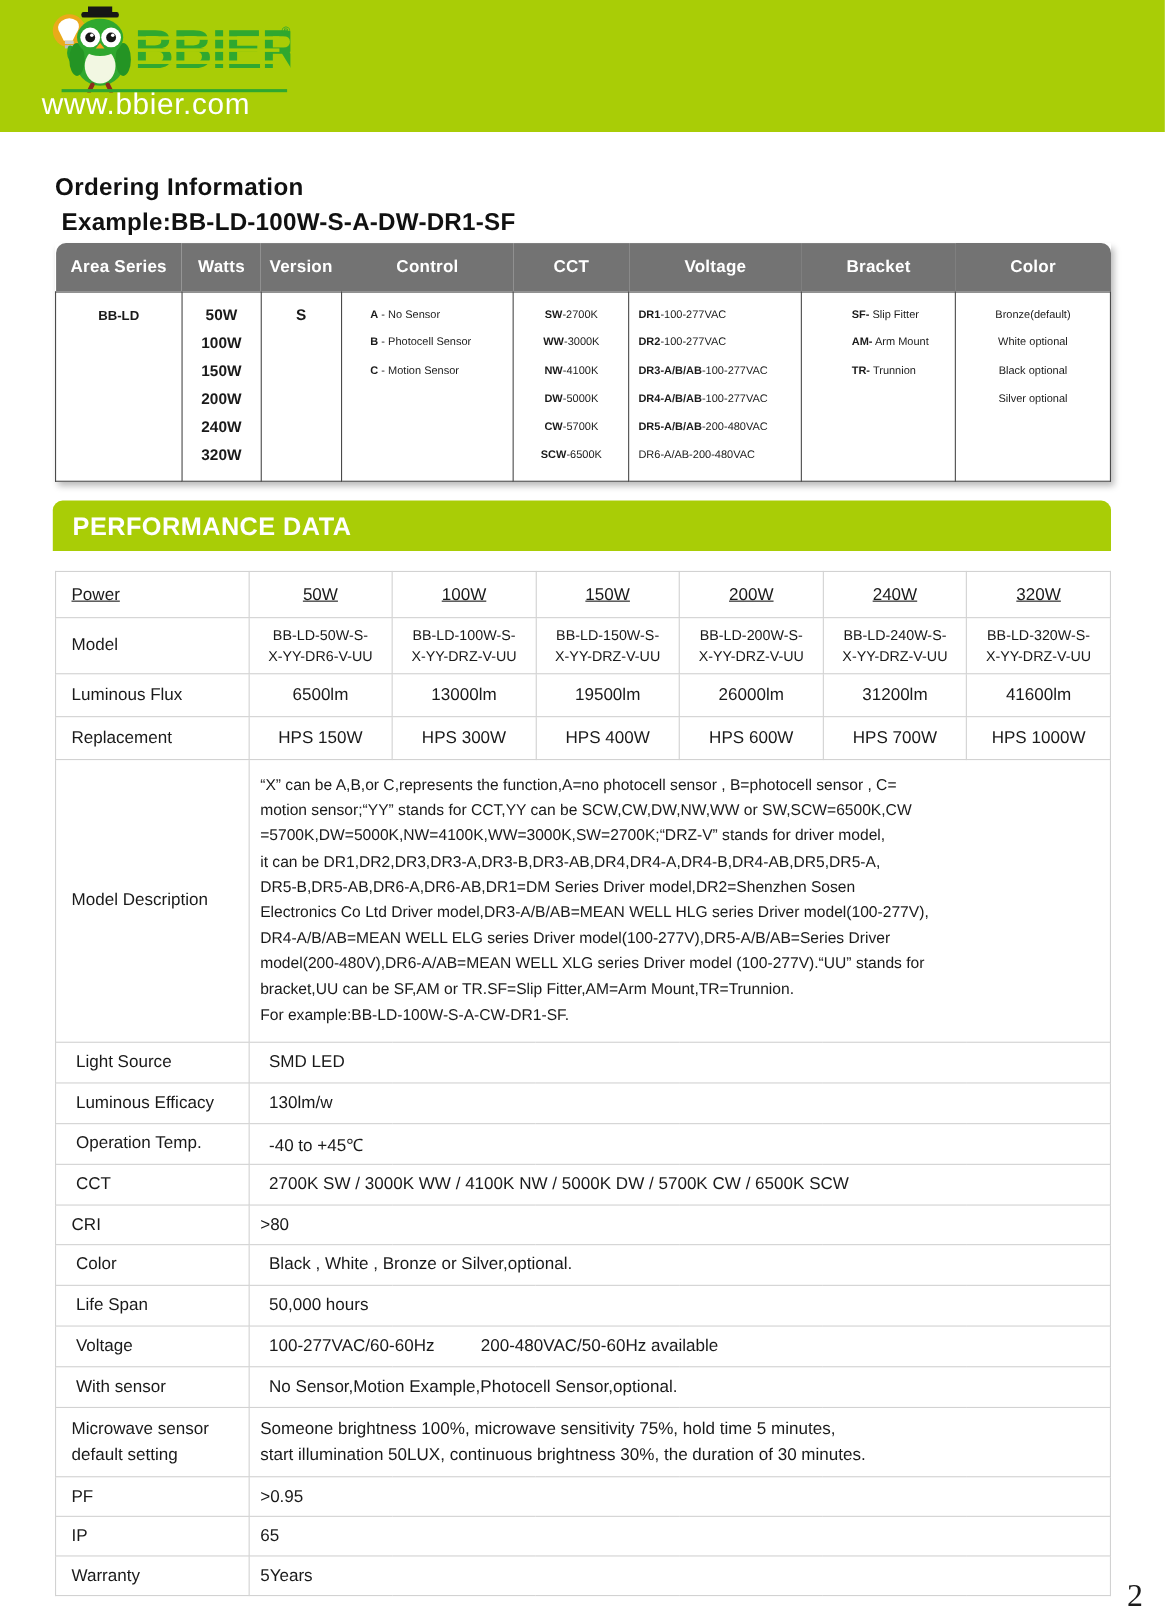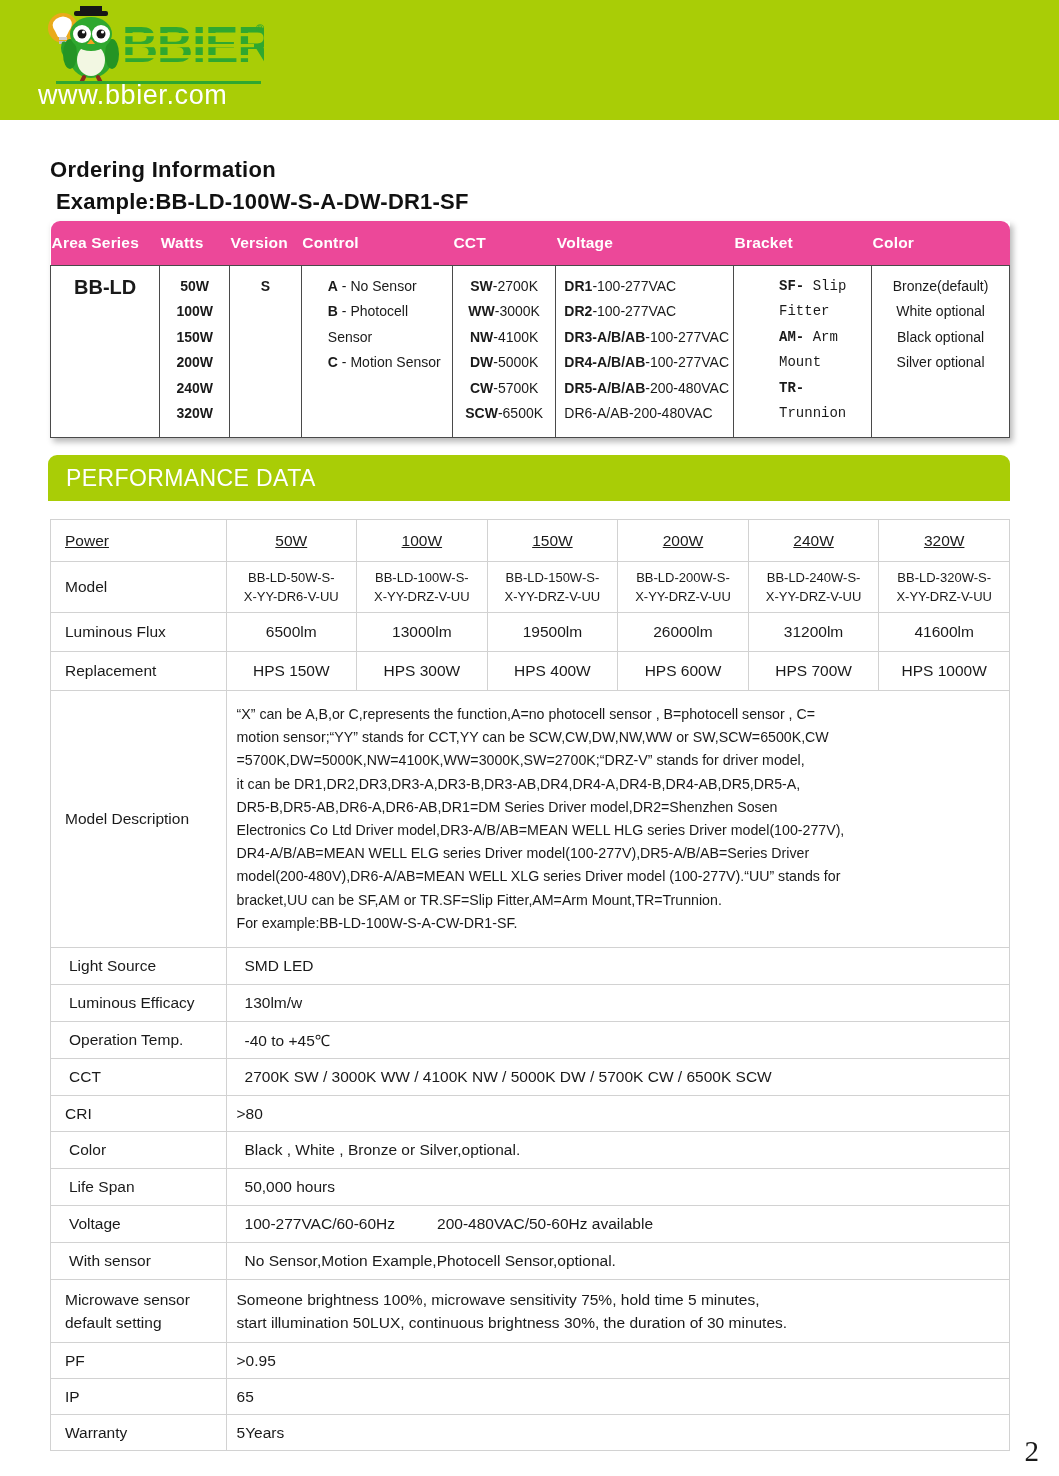--- a/index.html
+++ b/index.html
@@ -56,69 +56,69 @@
 
   
   .ord-table {
     position: absolute;
     left: 50px; top: 221px;
     width: 960px;
     border-collapse: collapse;
     box-shadow: 3px 4px 6px rgba(0,0,0,0.28);
   }
   .ord-table thead th {
-    background: #ec4899;
+    background: #737373;
     color: #ffffff;
     font-size: 15.5px;
     font-weight: bold;
     height: 44px;
     vertical-align: middle;
-    text-align: left;
+    text-align: center;
     border: none;
     letter-spacing: 0.2px;
   }
   .ord-table thead tr th:first-child { border-top-left-radius: 9px; }
   .ord-table thead tr th:last-child { border-top-right-radius: 9px; }
   .ord-table tbody td {
     background: #ffffff;
     border: 1px solid #4a4a4a;
     vertical-align: top;
     padding: 8px 4px 10px 4px;
-    font-size: 14px;
+    font-size: 10px;
     line-height: 25.5px;
     text-align: center;
     height: 160px;
   }
   .ord-table tbody td.series {
     font-weight: bold;
-    font-size: 20px;
+    font-size: 12px;
     vertical-align: top;
     padding-top: 9px;
   }
   .ord-table tbody td.watts { font-weight: bold; font-size: 14px; }
   .ord-table tbody td.version { font-weight: bold; font-size: 14px; }
   .ord-table tbody td.leftalign { text-align: left; padding-left: 26px; }
   .ord-table tbody td.volt { text-align: left; padding-left: 8px; white-space: nowrap; }
-  .ord-table tbody td.brk { text-align: left; padding-left: 45px; font-family: Liberation Mono, monospace; }
+  .ord-table tbody td.brk { text-align: left; padding-left: 45px; }
   .lbl { font-weight: bold; }
 
   
   .perf-banner {
     position: absolute;
     left: 48px; top: 455px;
     width: 962px;
     height: 46px;
     background: #a9cd06;
     border-radius: 9px 9px 0 0;
   }
   .perf-banner span {
     position: absolute;
     left: 18px; top: 10px;
     font-size: 23px;
-    font-weight: normal;
+    font-weight: bold;
     color: #ffffff;
     letter-spacing: 0.4px;
   }
 
   
   .perf-table {
     position: absolute;
     left: 50px; top: 519px;
     width: 960px;
     border-collapse: collapse;

